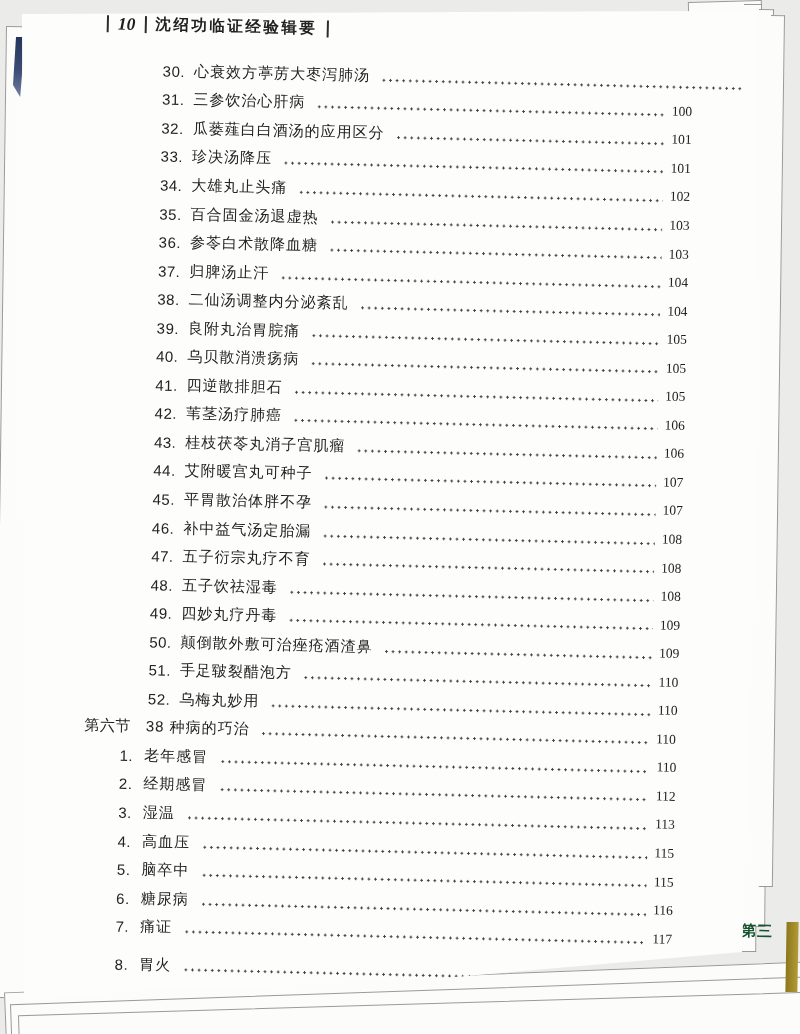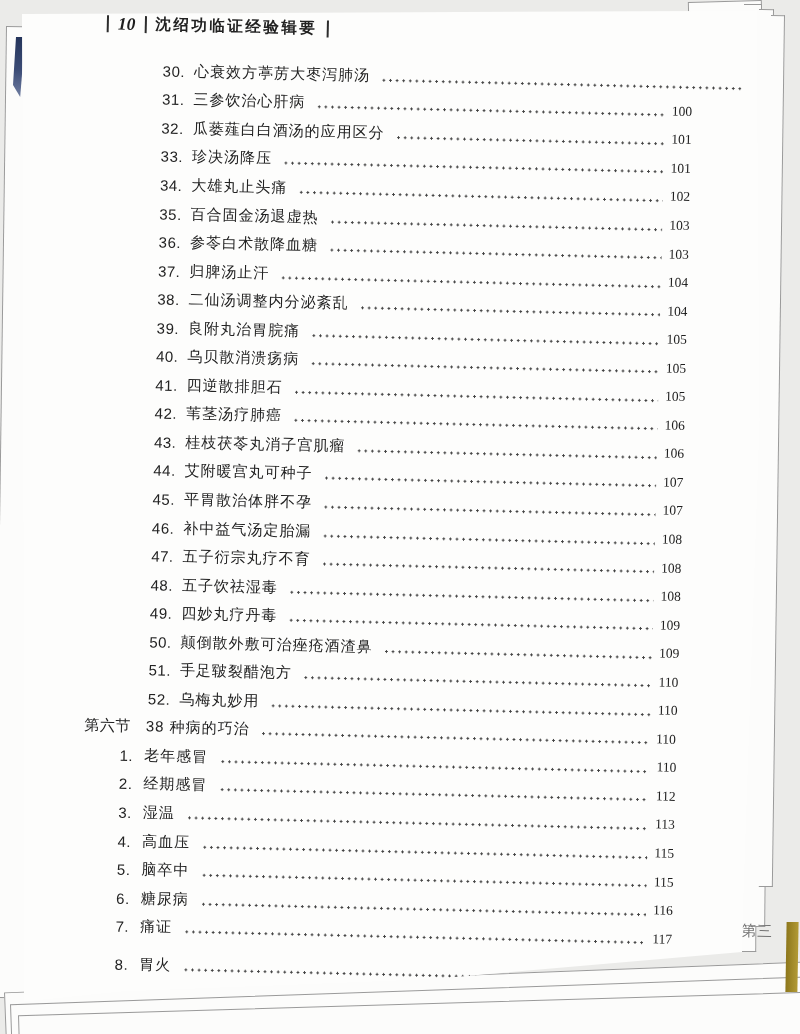--- a/index.html
+++ b/index.html
@@ -25,21 +25,21 @@
   .stack1{left:4px;top:992px;width:802px;height:70px;transform:rotate(-2.2deg);transform-origin:10px 0;}
   .stack2{left:10px;top:1004px;width:800px;height:70px;transform:rotate(-2.0deg);transform-origin:10px 0;}
   .stack3{left:18px;top:1015px;width:795px;height:70px;transform:rotate(-1.7deg);transform-origin:10px 0;}
   .gold-strip{
     position:absolute;left:786px;top:922px;width:12px;height:70px;
     background:linear-gradient(90deg,#8d771c,#b29a35);
     transform:rotate(1deg);z-index:2;
   }
   .edge-text{
     position:absolute;left:741px;top:922px;width:46px;height:26px;overflow:hidden;
-    font-size:15px;font-weight:normal;letter-spacing:1px;color:#737373;z-index:1;
+    font-size:15px;font-weight:bold;letter-spacing:1px;color:#14532d;z-index:1;
     transform:rotate(1deg);
   }
   
   .page{
     position:absolute;left:0;top:0;width:800px;height:1034px;background:#fdfdfc;
     clip-path:polygon(22px 14px,700px 11px,757px 10px,760px 420px,742px 952px,420px 980px,120px 992px,24px 1002px);
     filter:drop-shadow(0 0 1px #8f8f8f);
     z-index:3;
   }
   .content{

